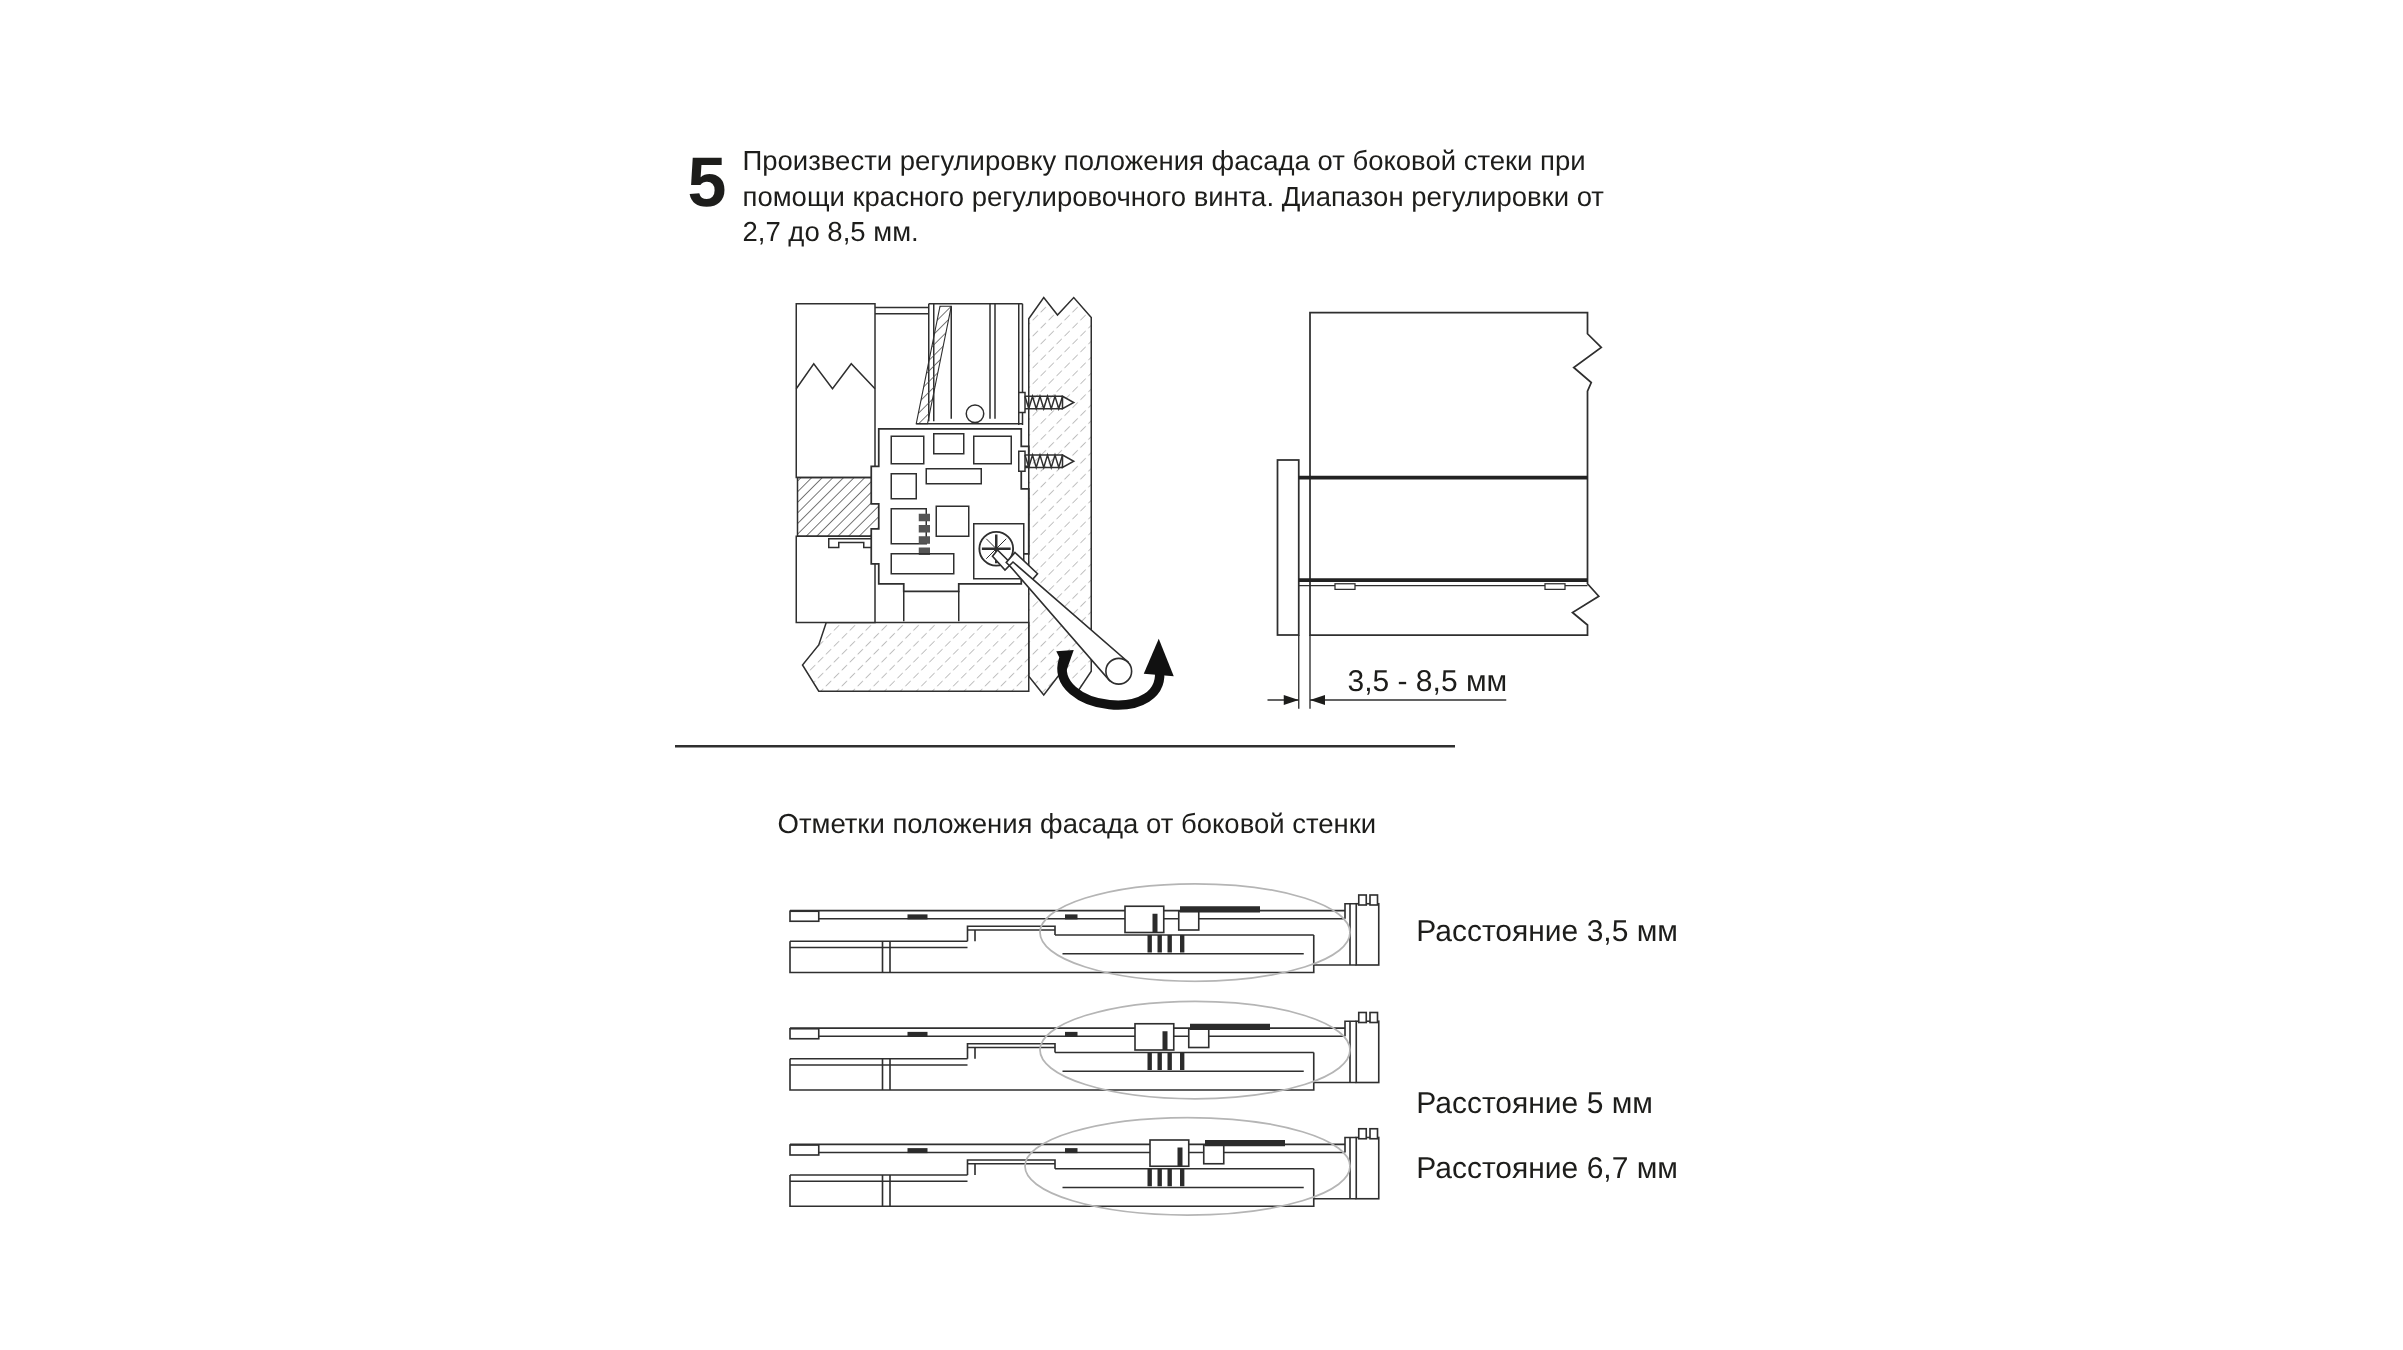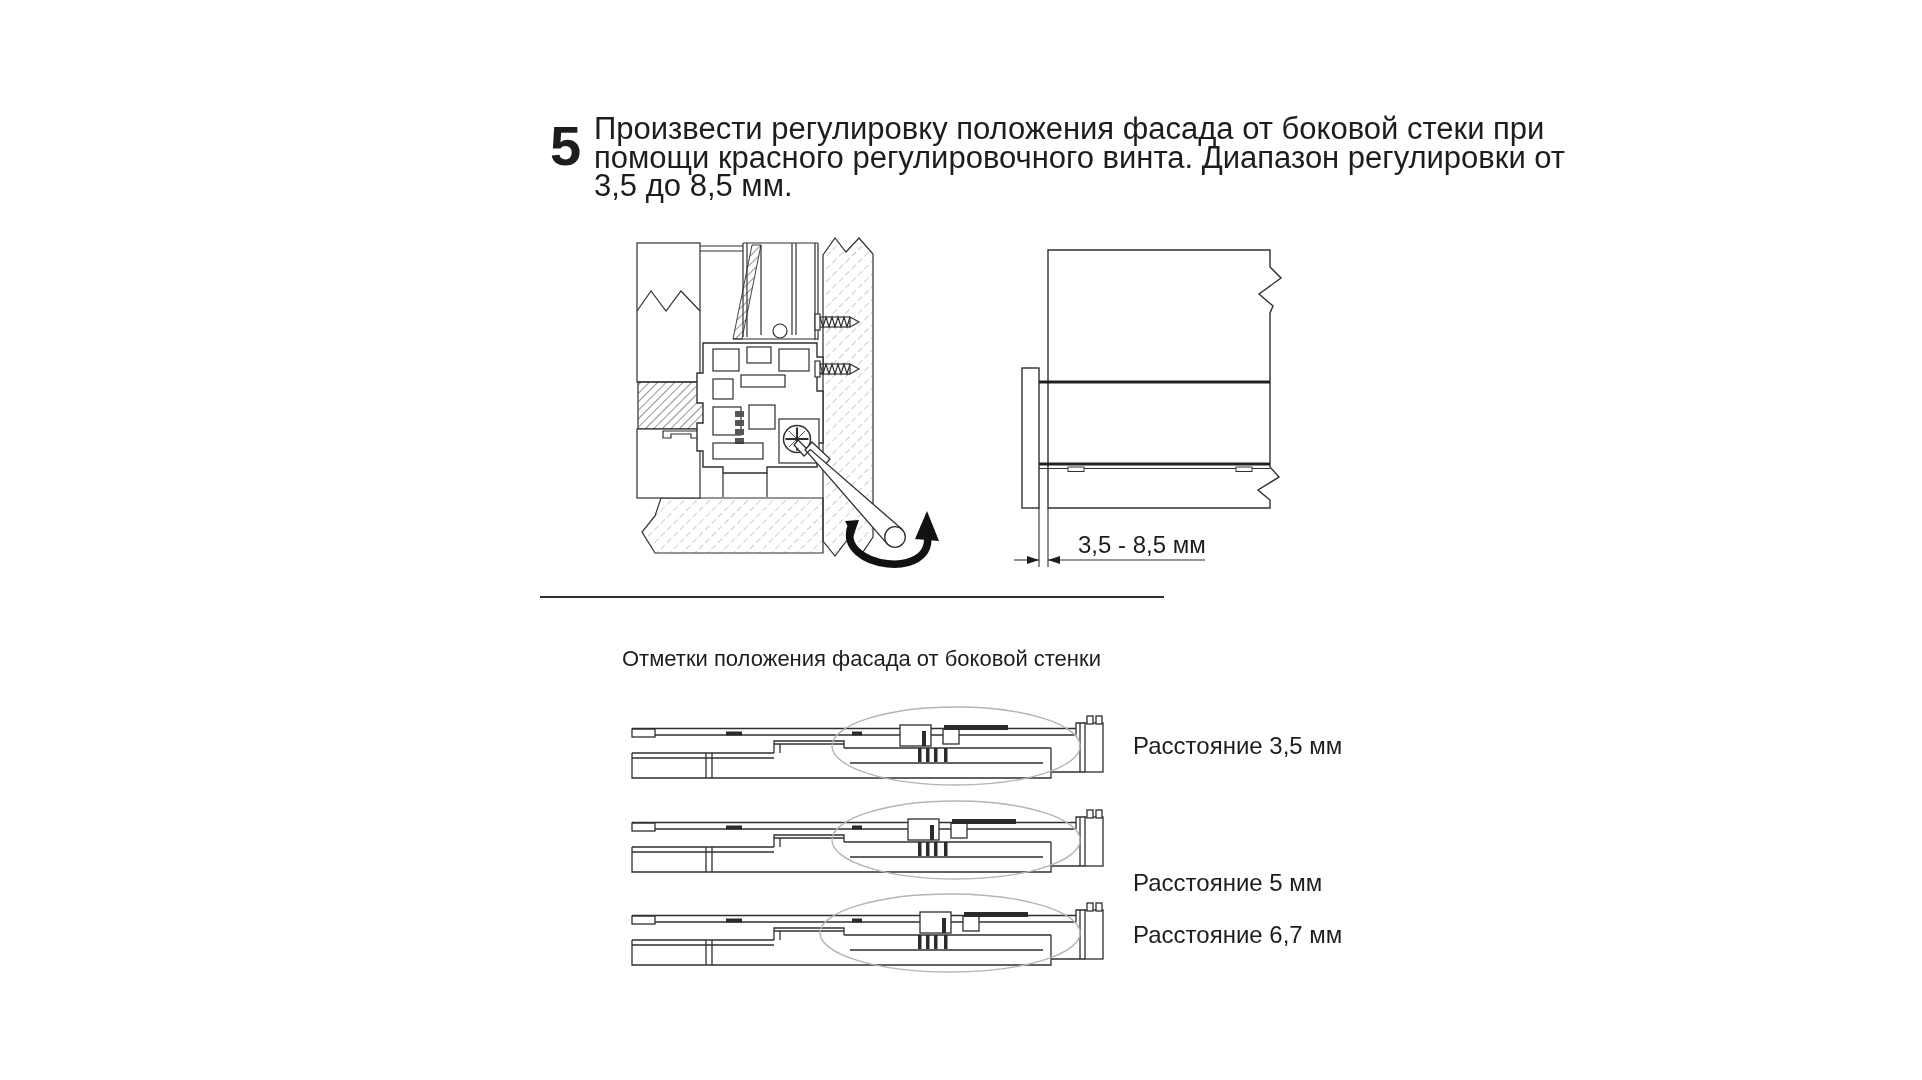--- a/index.html
+++ b/index.html
@@ -1,41 +1,41 @@
 <!DOCTYPE html>
 <html><head>
 <meta charset="utf-8">
 <style>
   html,body{margin:0;padding:0;background:#ffffff;}
   body{width:1922px;height:1080px;position:relative;overflow:hidden;
        font-family:"Liberation Sans","DejaVu Sans",sans-serif;color:#1d1d1b;}
   .abs{position:absolute;}
   .step-number{left:550px;top:118px;font-size:56px;font-weight:bold;line-height:1;}
-  .step-text{left:594px;top:115px;font-size:31px;line-height:28.5px;white-space:nowrap;}
+  .step-text{left:594px;top:115px;font-size:22px;line-height:28.5px;white-space:nowrap;}
   .divider{left:540px;top:596px;width:624px;height:2px;background:#2f2f2f;}
   .marks-title{left:622px;top:644px;font-size:22px;line-height:30px;}
   .mark-label{left:1133px;font-size:24px;line-height:26px;white-space:nowrap;}
   .lbl-1{top:733px;text-align:right;} .lbl-2{top:870px;} .lbl-3{top:922px;}
   .fig-left{left:485px;top:215px;}
   .fig-right{left:1000px;top:215px;}
   .row-svg{left:598px;}
   .row-1{top:706px;} .row-2{top:800px;} .row-3{top:893px;}
   svg{display:block;}
   .dim-text{font-family:"Liberation Sans","DejaVu Sans",sans-serif;font-size:24px;fill:#1d1d1b;}
 </style>
 </head>
 <body>
 
 <div>
 
   <div class="abs step-number">5</div>
   <div class="abs step-text">
     <div>Произвести регулировку положения фасада от боковой стеки при</div>
     <div>помощи красного регулировочного винта. Диапазон регулировки от</div>
-    <div>3,5 до 8,5 мм.</div>
+    <div>2,7 до 8,5 мм.</div>
   </div>
 
   <svg width="0" height="0" style="position:absolute" aria-hidden="true">
     <defs>
       <g id="slideBase" fill="none" stroke="#2f2f2f" stroke-width="1.3">
         <rect x="34" y="23" width="23" height="8" fill="#ffffff"></rect>
         <line x1="34" y1="22.5" x2="478" y2="22.5"></line>
         <line x1="57" y1="29" x2="478" y2="29"></line>
         <rect x="128" y="25.5" width="16" height="4" fill="#2b2b2b" stroke="none"></rect>
         <rect x="254" y="25.5" width="10" height="4" fill="#2b2b2b" stroke="none"></rect>

